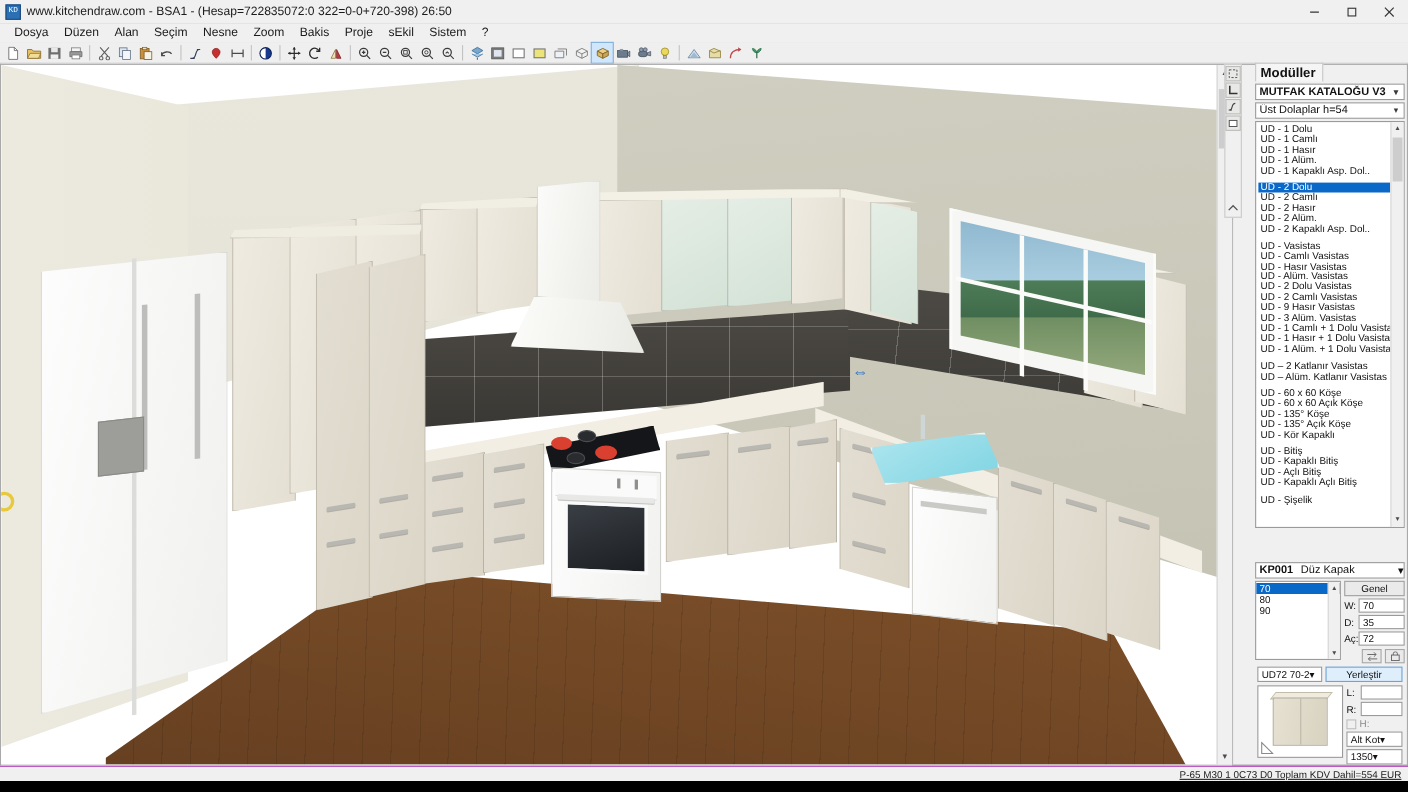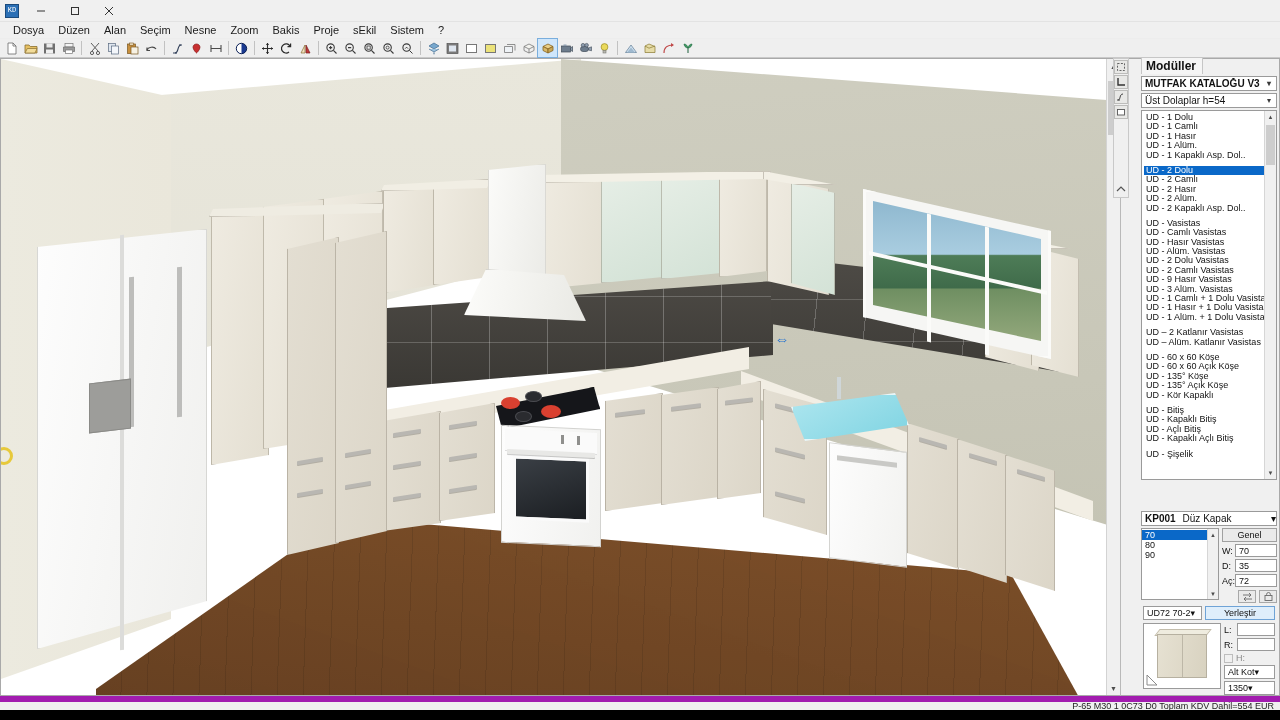--- a/index.html
+++ b/index.html
@@ -375,38 +375,39 @@
   .pv-top {
     position:absolute; left:13px; top:5px; width:52px; height:7px;
     background:#efecdf; border:1px solid #c3bdac;
     transform:skewX(-38deg);
   }
   .pv-div { position:absolute; left:38px; top:11px; width:1px; height:42px; background:#bdb7a7; }
   .pv-corner { position:absolute; left:2px; bottom:2px; width:12px; height:12px; }
 
   
   .statusbar {
-    height:14px; flex:none; background:#f0f0f0; border-top:6px solid #a21caf;
+    height:14px; flex:none; background:#f0f0f0; border-top:1px solid #a21caf;
     display:flex; align-items:center; font-size:9px; color:#222;text-decoration:underline;
   }
   .sb-left { flex:1 1 auto; padding-left:4px; }
   .sb-right { padding-right:6px; white-space:nowrap; }
 
   .blackbar { position:absolute; left:0; top:710px; width:1280px; height:10px; background:#000; }
 </style>
 </head>
 <body>
 
 <div id="app">
   <div class="win">
 
     <div class="titlebar">
       <div class="app-icon">
           <i>KD</i>
         </div>
+      <div class="title-text">www.kitchendraw.com - BSA1 - (Hesap=722835072:0 322=0-0+720-398) 26:50</div>
       <div class="wbtns">
         <div class="wbtn">
           <svg width="10" height="10" viewBox="0 0 10 10">
               <line x1="1" y1="5" x2="9" y2="5" stroke="#333" stroke-width="1"></line>
             </svg>
         </div>
         <div class="wbtn">
           <svg width="10" height="10" viewBox="0 0 10 10">
               <rect x="1.5" y="1.5" width="7" height="7" fill="none" stroke="#333" stroke-width="1"></rect>
             </svg>

